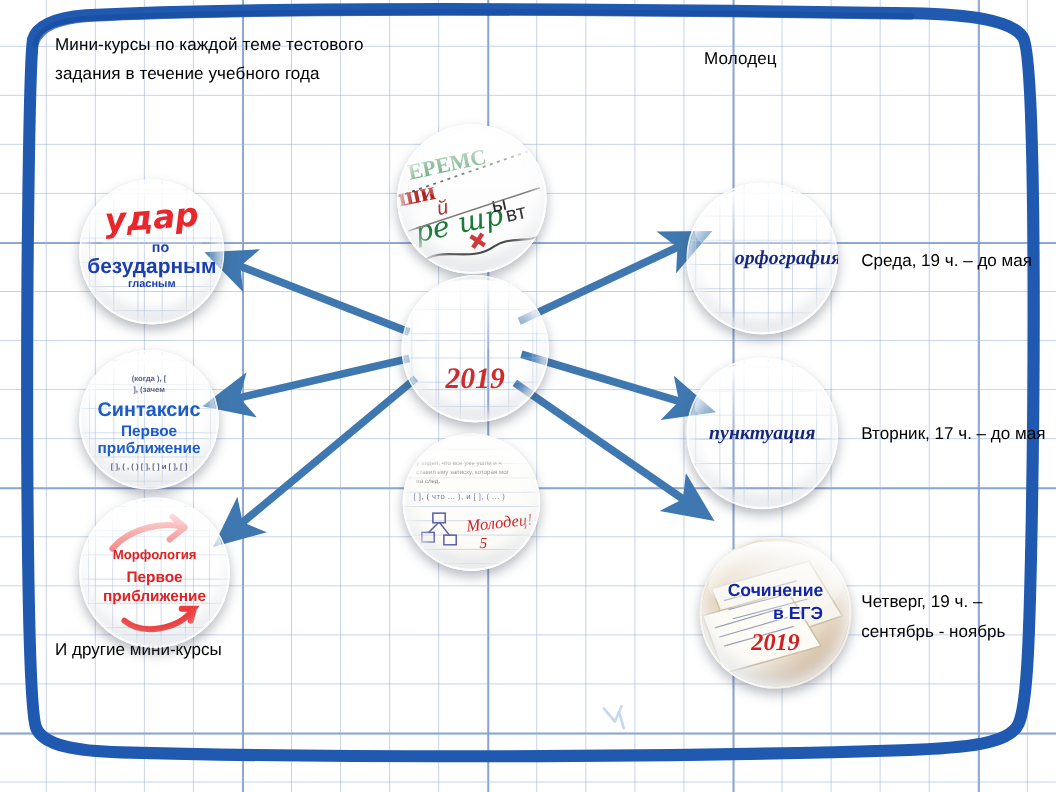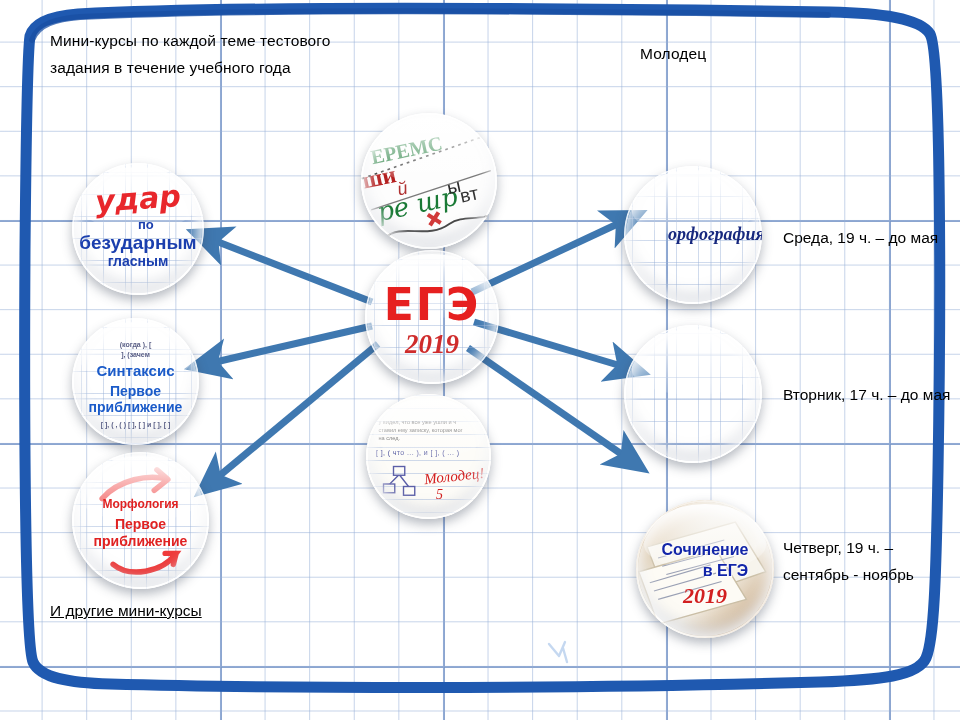--- a/index.html
+++ b/index.html
@@ -27,21 +27,21 @@
   .frame{position:absolute;left:0;top:0;width:960px;height:720px;pointer-events:none;}
 
   .hdr{
     position:absolute;
     font-size:15.5px;color:#000;line-height:27px;letter-spacing:.1px;
     white-space:pre-line;
   }
   #hdr-mini{left:50px;top:27px;width:285px;}
   #hdr-year{left:347px;top:40px;}
   #hdr-train{left:640px;top:40px;}
-  #bottom-note{left:50px;top:602px;font-size:15.5px;color:#000;position:absolute;text-decoration:underline;}
+  #bottom-note{left:50px;top:582px;font-size:15.5px;color:#000;position:absolute;}
 
   .sched{
     position:absolute;font-size:15.5px;color:#000;line-height:27px;
     white-space:pre-line;width:180px;
   }
   #sched-1{left:783px;top:224px;}
   #sched-2{left:783px;top:381px;}
   #sched-3{left:783px;top:534px;}
 
   
@@ -70,21 +70,21 @@
 
   
   #orb-udar{left:72px;top:163px;width:132px;height:132px;}
   #orb-sintaksis{left:72px;top:318px;width:127px;height:127px;}
   #orb-morfologia{left:72px;top:452px;width:137px;height:137px;}
   #orb-handwriting{left:361px;top:113px;width:136px;height:136px;}
   #orb-ege{left:365px;top:250px;width:134px;height:134px;}
   #orb-notebook{left:366px;top:394px;width:125px;height:125px;}
   #orb-orfo{left:624px;top:166px;width:138px;height:138px;}
   #orb-punkt{left:624px;top:325px;width:138px;height:138px;}
-  #orb-soch{left:636px;top:500px;width:138px;height:138px;}
+  #orb-soch{left:636px;top:488px;width:138px;height:138px;}
 
   .tiny{font-size:7px;color:#5a5f86;line-height:9px;}
   .arrows{position:absolute;left:0;top:0;width:960px;height:720px;pointer-events:none;}
   .stray{position:absolute;left:545px;top:636px;width:36px;height:30px;opacity:.45;}
 </style>
 </head>
 <body>
 
 <div id="slide">
 
@@ -124,32 +124,32 @@
     </g>
   </svg>
 
   <div class="orb" id="orb-udar">
     <div class="face">
       <div class="grid"></div>
       <div class="lbl" style="top:14%;font-size:30px;font-style:italic;color:#e8272c;
            font-family:'DejaVu Sans',sans-serif;transform:rotate(-4deg);">удар</div>
       <div class="lbl" style="top:41%;left:28%;right:auto;font-size:13px;color:#1b3fae;margin-left:29px;">по</div>
       <div class="lbl" style="top:52%;font-size:19px;color:#1b3fae;">безударным</div>
-      <div class="lbl" style="top:68%;font-size:14px;color:#1b3fae;">гласным</div>
+      <div class="lbl" style="top:68%;font-size:10px;color:#1b3fae;">гласным</div>
       <div class="sheen"></div>
     </div>
     <div class="rim"></div>
   </div>
 
   <div class="orb" id="orb-sintaksis">
     <div class="face">
       <div class="grid"></div>
       <div class="lbl tiny" style="top:17%;">(когда    ),  [</div>
       <div class="lbl tiny" style="top:25%;">],  (зачем</div>
-      <div class="lbl" style="top:35%;font-size:15px;color:#1b5bc9;">Синтаксис</div>
+      <div class="lbl" style="top:35%;font-size:18px;color:#1b5bc9;">Синтаксис</div>
       <div class="lbl" style="top:51%;font-size:14px;color:#1b5bc9;">Первое</div>
       <div class="lbl" style="top:64%;font-size:14px;color:#1b5bc9;">приближение</div>
       <div class="lbl tiny" style="top:80%;">[ ],  ( ,  ( ) [ ],  [ ]  и [ ],   [ ]</div>
       <div class="sheen"></div>
     </div>
     <div class="rim"></div>
   </div>
 
   <div class="orb" id="orb-morfologia">
     <div class="face">
@@ -186,22 +186,20 @@
         </svg>
       </div>
       <div class="sheen"></div>
     </div>
     <div class="rim"></div>
   </div>
 
   <div class="orb" id="orb-ege">
     <div class="face">
       <div class="grid"></div>
-      <div class="lbl" style="top:22%;font-size:44px;color:#e62020;letter-spacing:2px;
-           font-family:'DejaVu Sans',sans-serif;">ЕГЭ</div>
       <div class="lbl" style="top:59%;font-size:27px;font-style:italic;color:#cf2c2c;
            font-family:'Liberation Serif',serif;">2019</div>
       <div class="sheen"></div>
     </div>
     <div class="rim"></div>
   </div>
 
   <div class="orb" id="orb-notebook">
     <div class="face" style="background:#fdfcf8;">
       <div style="position:absolute;inset:-10%;background-image:
@@ -234,20 +232,22 @@
       <div class="lbl" style="top:42%;font-size:18px;font-style:italic;color:#17287e;
            font-family:'Liberation Serif',serif;padding-left:44px;">орфография</div>
       <div class="sheen"></div>
     </div>
     <div class="rim"></div>
   </div>
 
   <div class="orb" id="orb-punkt">
     <div class="face">
       <div class="grid"></div>
+      <div class="lbl" style="top:42%;font-size:18px;font-style:italic;color:#17287e;
+           font-family:'Liberation Serif',serif;">пунктуация</div>
       <div class="sheen"></div>
     </div>
     <div class="rim"></div>
   </div>
 
   <div class="orb" id="orb-soch">
     <div class="face" style="background:linear-gradient(135deg,#c9a06a 0%,#e6e0d2 35%,#f3efe6 60%,#b98f5e 100%);">
       <svg viewBox="0 0 100 100" style="position:absolute;inset:0;width:100%;height:100%;">
         <polygon points="8,34 72,16 94,52 24,76" fill="#f7f4ec" stroke="#cbbfa6" stroke-width="1"></polygon>
         <polygon points="2,52 58,36 80,72 16,90" fill="#fdfbf5" stroke="#cbbfa6" stroke-width="1"></polygon>

